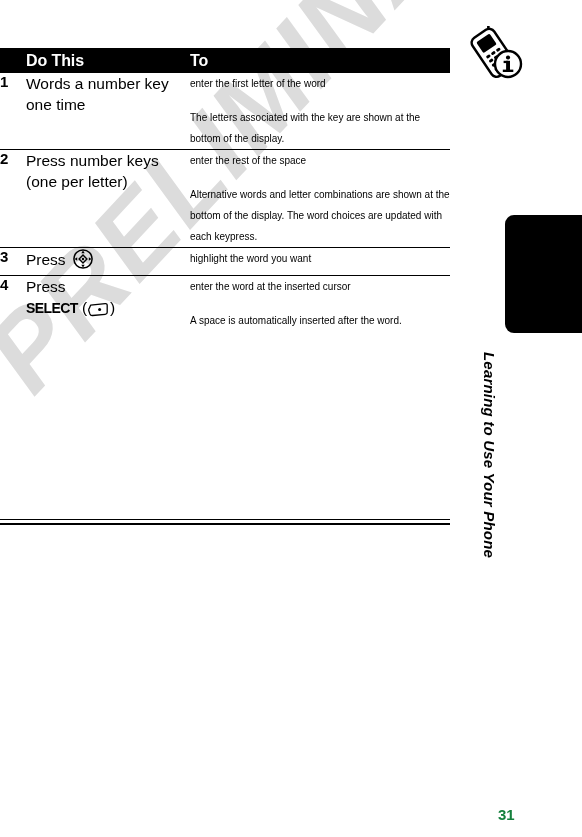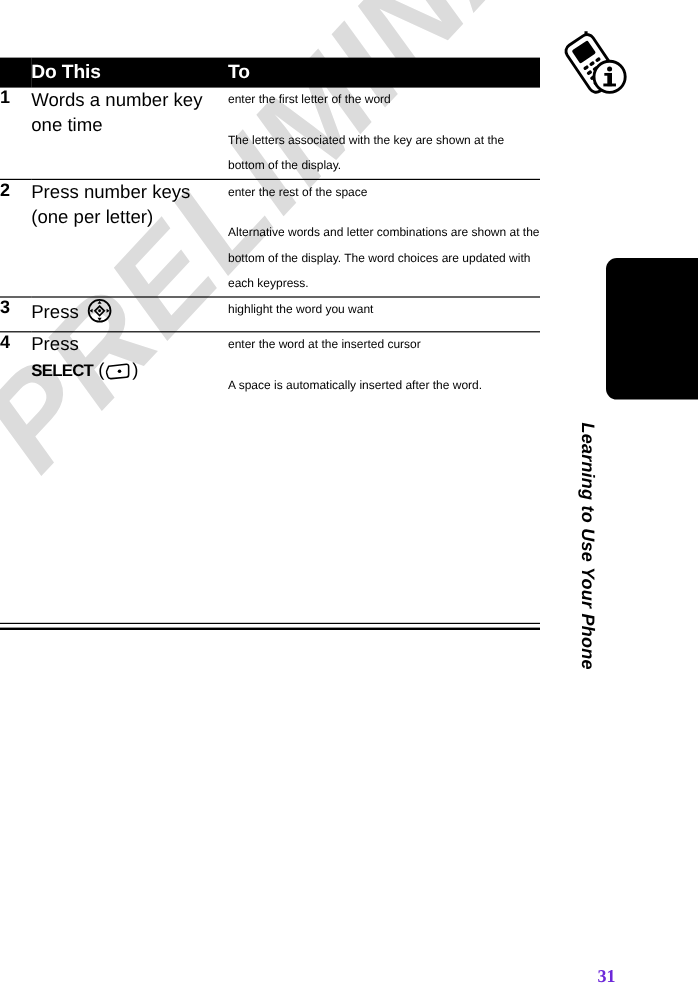--- a/index.html
+++ b/index.html
@@ -205,23 +205,22 @@
     transform-origin: 0 0;
     letter-spacing: 0.2px;
   }
 
   #page-number {
     position: absolute;
     left: 498px;
     top: 806px;
     font-size: 15px;
     font-weight: bold;
-    color: #6d28d9;
+    color: #15803d;
     z-index: 5;
-    font-family: Liberation Serif, serif;
   }
 </style>
 </head>
 <body>
 
 <div id="watermark">
   <div class="wm-text">PRELIMINARY</div>
 </div>
 
 <div id="page">

